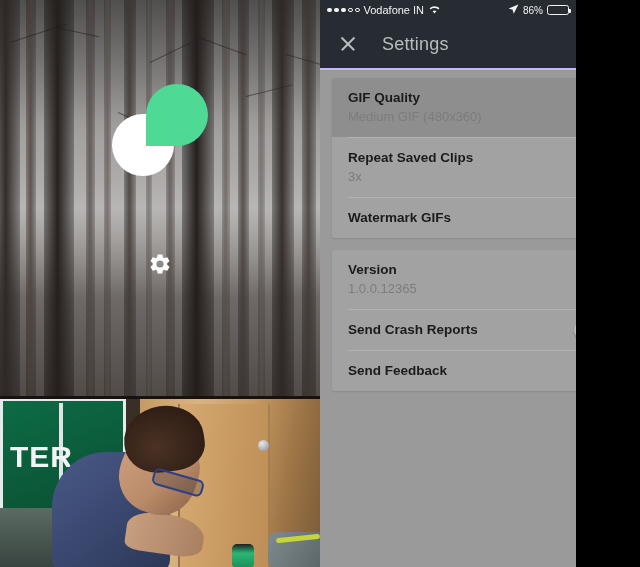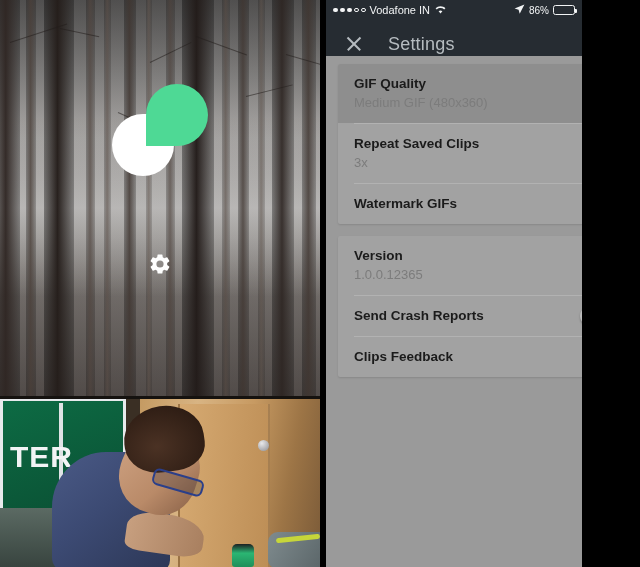--- a/index.html
+++ b/index.html
@@ -221,21 +221,20 @@
     z-index: 5;
   }
 
   
   #right-panel {
     position: absolute;
     left: 320px; top: 0;
     width: 256px; height: 567px;
     background: #c4b5fd;
     overflow: hidden;
-    margin-left: 6px;
   }
   #status-bar {
     position: relative;
     height: 20px;
     background: #262c32;
     display: flex;
     align-items: center;
     padding: 0 7px;
     color: #f2f4f5;
     font-size: 10.5px;
@@ -291,21 +290,21 @@
   #app-bar .close-x::before { transform: rotate(45deg); }
   #app-bar .close-x::after  { transform: rotate(-45deg); }
   #app-title {
     color: #b6bcc0;
     font-size: 18px;
     letter-spacing: 0.2px;
   }
 
   #settings-scroll {
     position: absolute;
-    left: 0; top: 56px;
+    left: 0; top: 70px;
     width: 320px;
     bottom: 0;
     background: #9a9a9a;
     overflow: hidden;
   }
   .card {
     margin: 0 12px 12px 12px;
     background: #a2a2a2;
     border-radius: 2px;
     box-shadow: 0 1px 2px rgba(0,0,0,0.12);
@@ -538,21 +537,21 @@
               <div class="row-title">Send Crash Reports</div>
             </div>
             <div class="switch off">
               <div class="track"></div>
               <div class="knob"></div>
             </div>
           </div>
           <div class="divider"></div>
           <div class="row">
             <div class="row-texts">
-              <div class="row-title">Clips Feedback</div>
+              <div class="row-title">Send Feedback</div>
             </div>
             <div class="chev"></div>
           </div>
         </div>
       </div>
 
 
   </div>
 </div>
 

